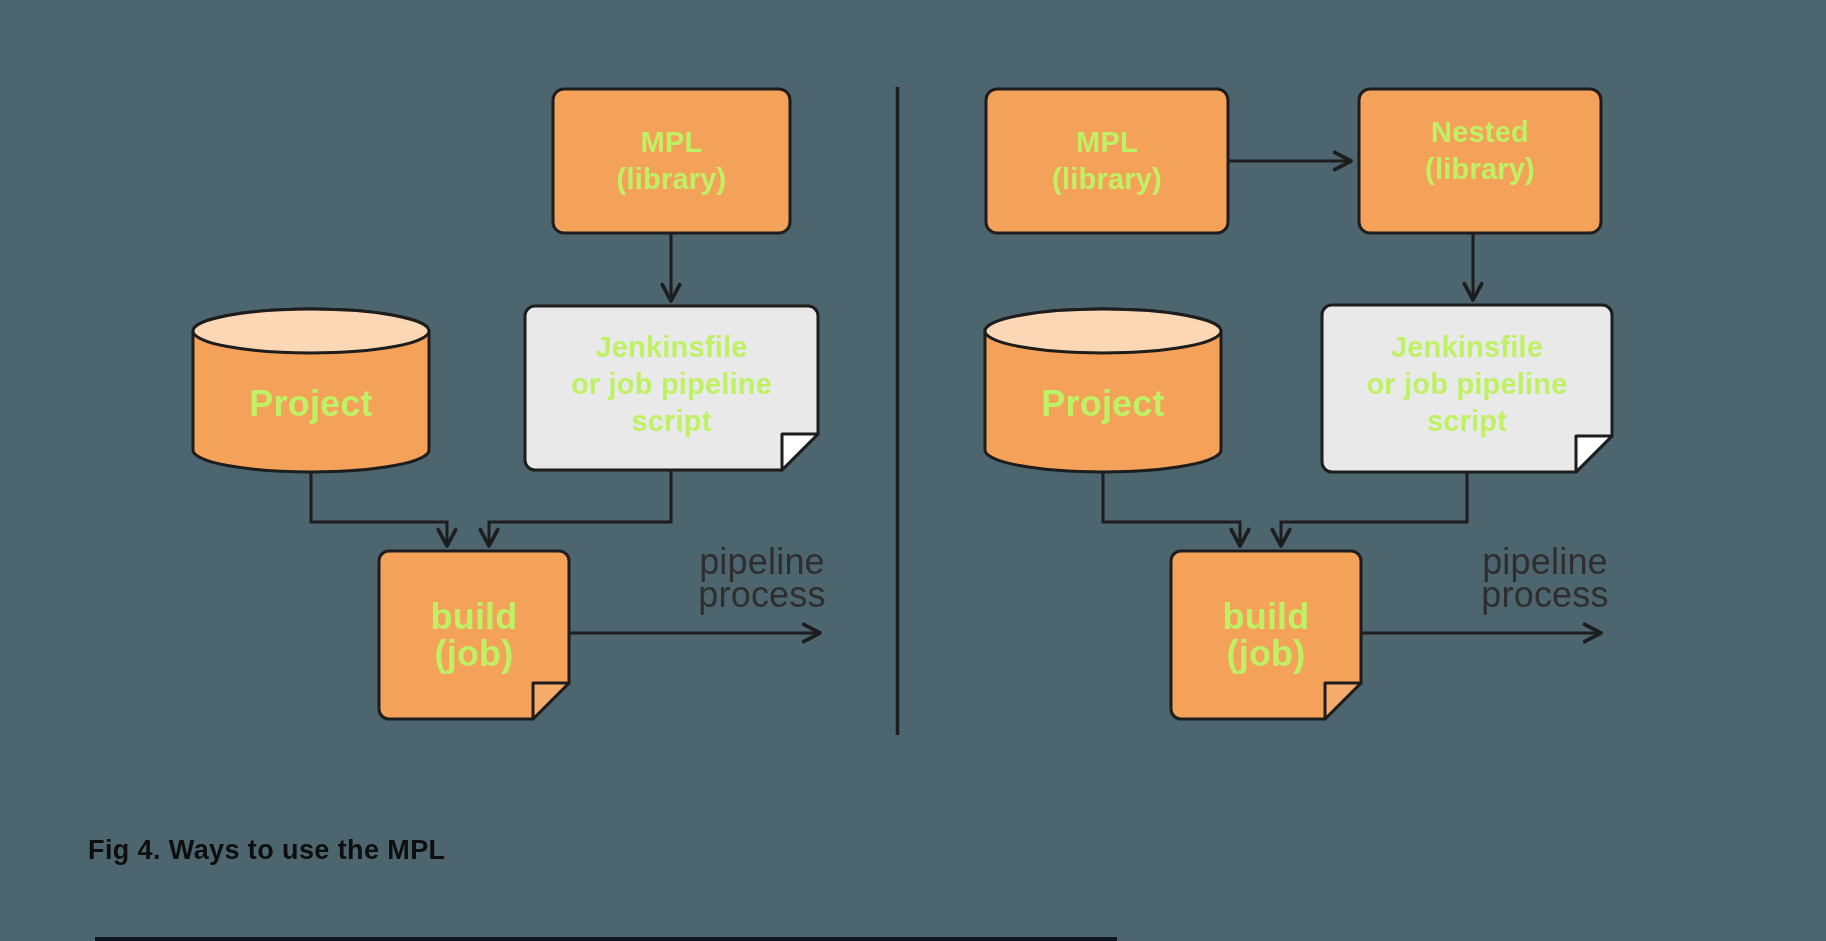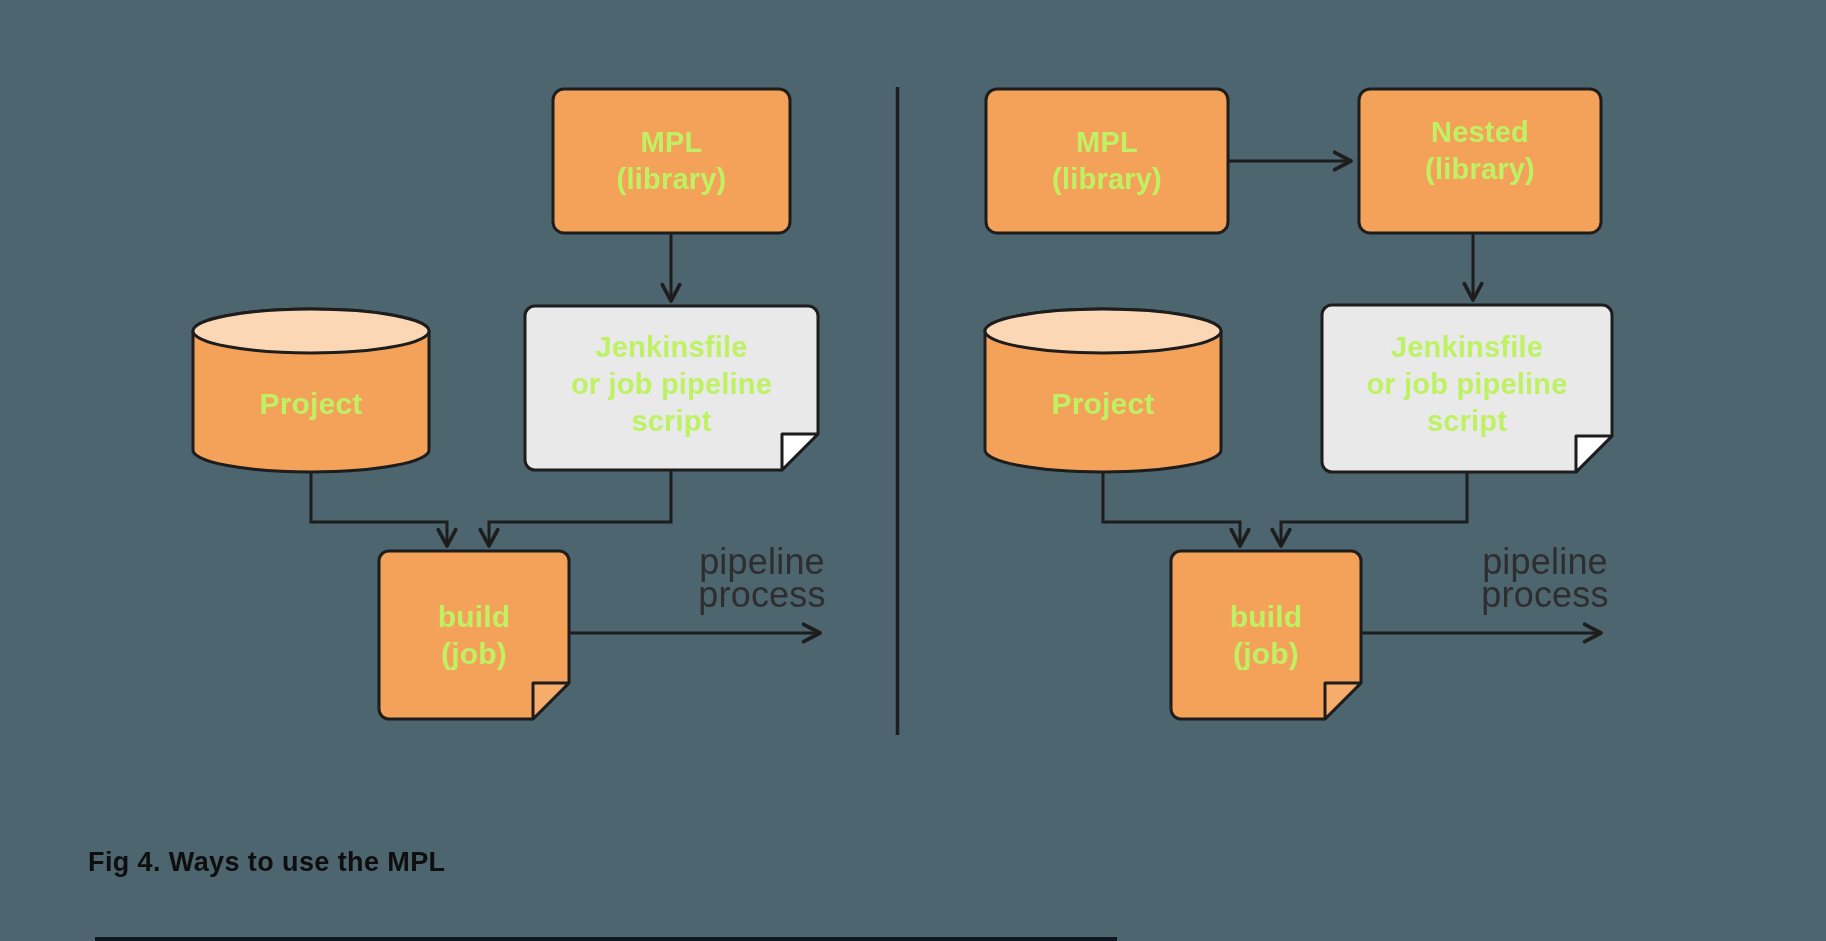--- a/index.html
+++ b/index.html
@@ -8,25 +8,25 @@
     font-family:"Liberation Sans","DejaVu Sans",sans-serif;
     background:#4d656e;
   }
   .stage{position:absolute;left:0;top:0;width:1826px;height:941px;}
   svg.layer{position:absolute;left:0;top:0;}
   .label{
     position:absolute;display:flex;flex-direction:column;align-items:center;justify-content:center;
     text-align:center;color:#bef264;font-weight:bold;font-size:29px;line-height:37px;
     letter-spacing:.2px;
   }
-  .label.big{font-size:30px;}
+  .label.big{font-size:36px;}
   .label.pipeline{font-weight:normal;color:#2e2e2e;font-size:36px;line-height:33px;}
   .caption{
     position:absolute;left:88px;top:834px;color:#0e0e0e;font-weight:bold;
-    font-size:27px;line-height:32px;letter-spacing:.4px;white-space:nowrap;margin-top:12px;
+    font-size:27px;line-height:32px;letter-spacing:.4px;white-space:nowrap;
   }
   .bottom-bar{position:absolute;left:95px;top:937px;width:1022px;height:4px;background:#0e1720;}
 </style>
 </head>
 <body>
 
 <div class="stage">
 
   <svg class="layer" width="1826" height="941" viewBox="0 0 1826 941">
     <defs>

